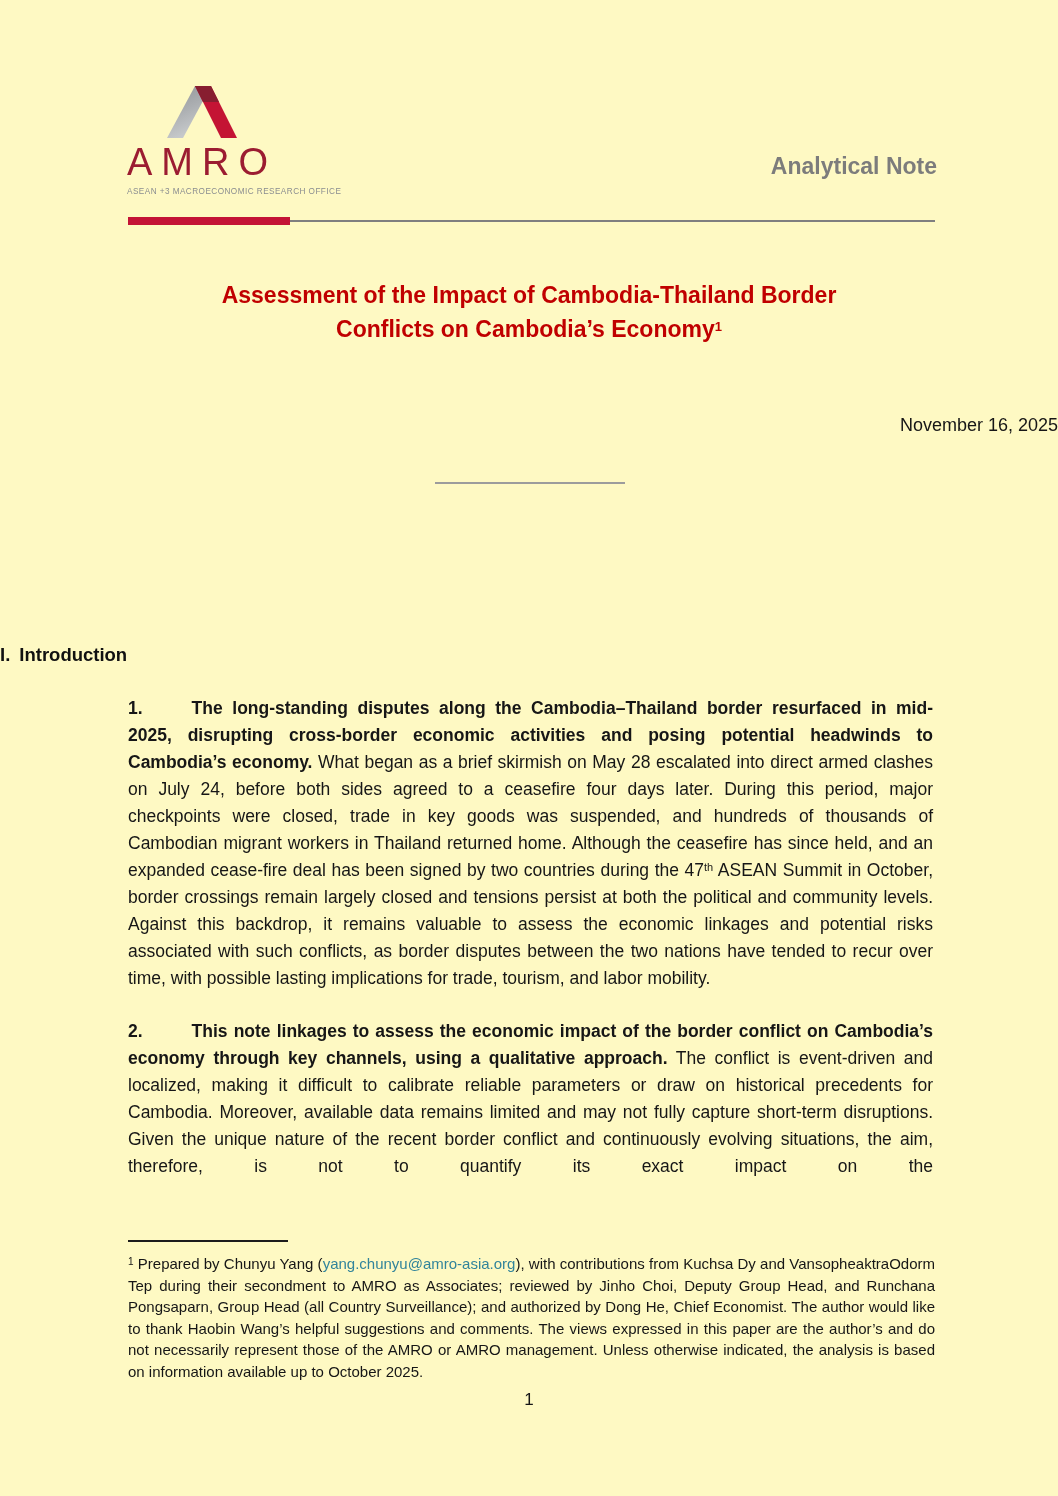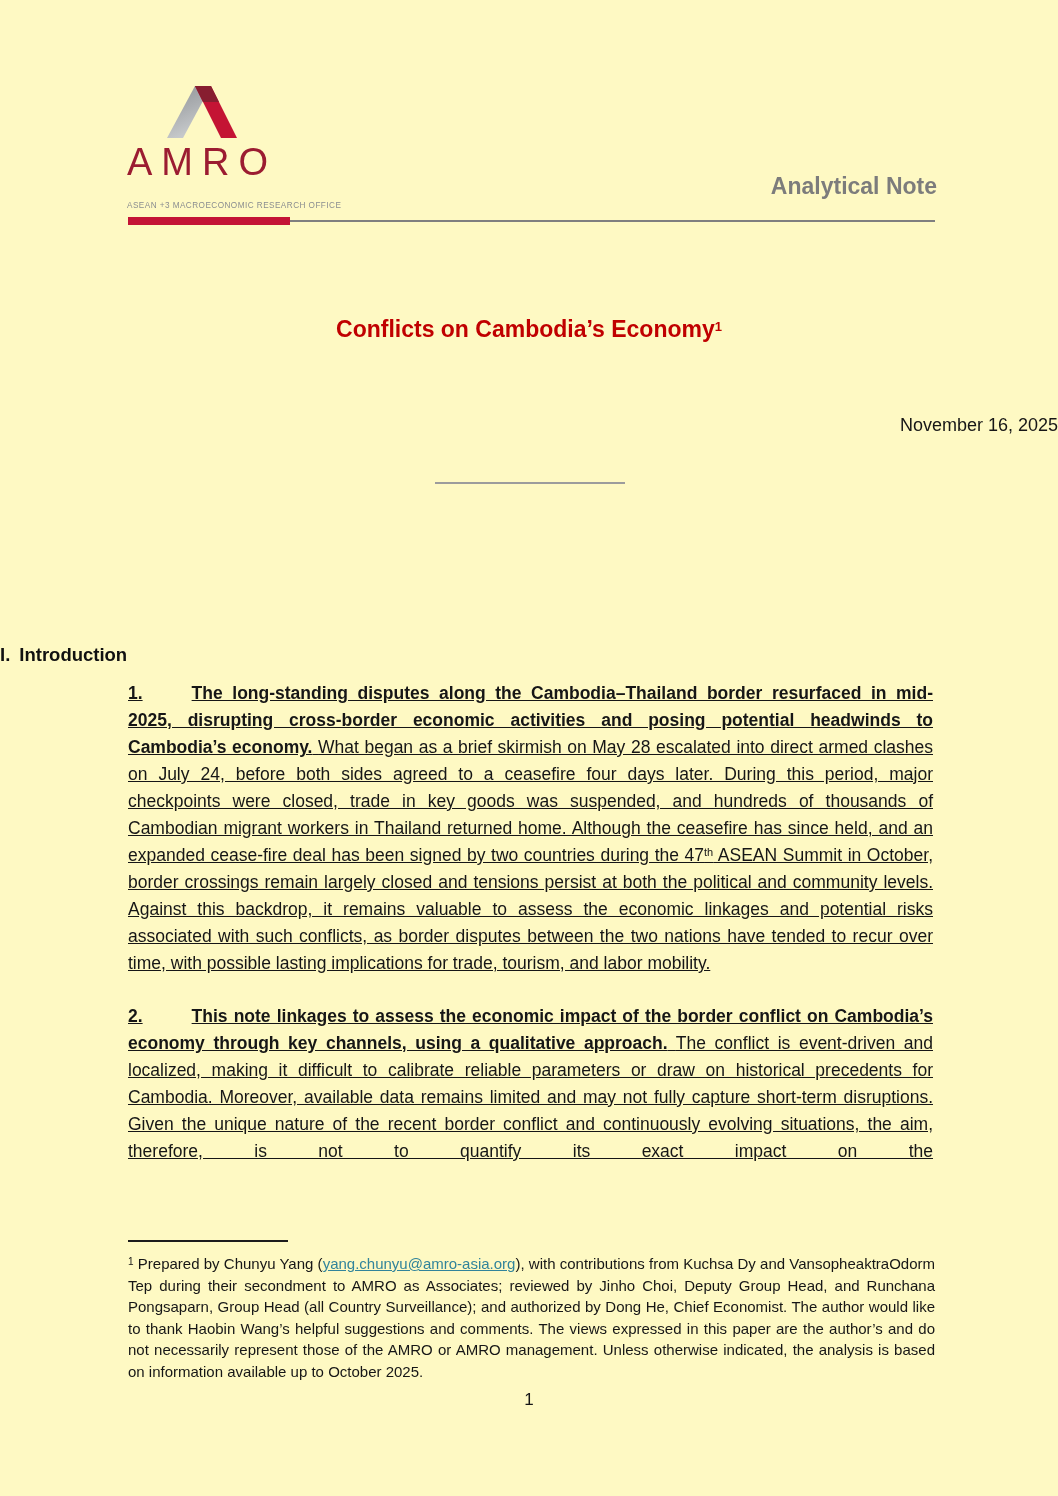--- a/index.html
+++ b/index.html
@@ -17,51 +17,51 @@
     position:relative;width:1058px;height:1496px;margin:0 auto;
     background:#fef9c3;overflow:hidden;
     font-family:"Liberation Sans","DejaVu Sans",sans-serif;
     color:var(--body_ink);
   }
   
   .logo{position:absolute;left:127px;top:86px;}
   .logo-mark{margin-left:40px;width:70px;height:52px;display:block;}
   .brand{font-size:38px;font-weight:500;letter-spacing:9px;line-height:1;
          color:var(--brand_text);margin-top:5px;}
-  .tagline{font-size:8.2px;letter-spacing:.45px;color:#8A8D90;margin-top:20px;white-space:nowrap;}
+  .tagline{font-size:8.2px;letter-spacing:.45px;color:#8A8D90;margin-top:6px;white-space:nowrap;}
   .doc-type{position:absolute;top:153px;right:121px;font-size:23px;font-weight:bold;
-            color:var(--gray_heading);margin-top:20px;}
+            color:var(--gray_heading);}
   .rule{position:absolute;top:217px;left:128px;width:807px;height:8px;}
   .rule-red{position:absolute;left:0;top:0;width:162px;height:8px;background:var(--rule_red);}
   .rule-line{position:absolute;left:162px;right:0;top:3px;height:2px;background:#7f7f7f;}
   
   .title{position:absolute;top:279px;left:0;width:100%;margin:0;text-align:center;
          font-size:23px;line-height:32px;font-weight:bold;color:var(--accent_red);}
   .title sup{font-size:13px;vertical-align:6px;}
   .date{position:absolute;top:415px;left:0;width:100%;text-align:right;font-size:18px;}
   .date-rule{position:absolute;top:482px;left:435px;width:190px;height:2px;background:#9c9c9c;}
   
   .intro{position:absolute;top:644px;left:0;width:100%;margin:0;text-align:left;
          font-size:18.5px;font-weight:bold;color:#111;}
   .hgap{display:inline-block;width:9px;}
-  .body-text{position:absolute;top:680px;left:128px;width:805px;
-             font-size:17.5px;line-height:27px;text-align:justify;text-decoration:underline;}
+  .body-text{position:absolute;top:695px;left:128px;width:805px;
+             font-size:17.5px;line-height:27px;text-align:justify;}
   .body-text p{margin:0;}
   .body-text p + p{margin-top:26px;}
   .pnum{font-weight:bold;}
   .ptab{display:inline-block;width:49px;}
   .blead{font-weight:bold;}
   .tsup{font-size:11px;vertical-align:5px;line-height:0;}
   .cont{text-align-last:justify;}
   
   .fn-rule{position:absolute;top:1240px;left:128px;width:160px;height:2px;background:#1c1c1c;}
   .footnote{position:absolute;top:1253px;left:128px;width:807px;
             font-size:15px;line-height:21.5px;text-align:justify;}
   .footnote sup{font-size:10px;vertical-align:4px;line-height:0;}
-  .email{color:var(--link_teal);text-decoration:underline;cursor:pointer;}
+  .email{color:var(--link_teal);cursor:pointer;}
   .page-number{position:absolute;top:1390px;left:0;width:100%;text-align:center;font-size:17px;}
 </style>
 </head>
 <body>
 
 <div class="page">
 
   <div class="logo">
     <svg class="logo-mark" viewBox="0 0 70 52" aria-hidden="true">
       <defs>
@@ -79,21 +79,21 @@
     <div class="tagline">ASEAN +3 MACROECONOMIC RESEARCH OFFICE</div>
   </div>
 
   <div class="doc-type">Analytical Note</div>
 
   <div class="rule">
     <div class="rule-red"></div>
     <div class="rule-line"></div>
   </div>
 
-  <h1 class="title"><br><span>Conflicts on Cambodia’s Economy</span><sup>1</sup></h1>
+  <h1 class="title"><span>Assessment of the Impact of Cambodia-Thailand Border</span><br><span>Conflicts on Cambodia’s Economy</span><sup>1</sup></h1>
 
   <div class="date">November 16, 2025</div>
   <div class="date-rule"></div>
 
   <h2 class="intro"><span>I.</span><span class="hgap"></span><span>Introduction</span></h2>
 
   <div class="body-text">
     <p><span class="pnum">1.</span><span class="ptab"></span><span class="blead">The long-standing disputes along the Cambodia–Thailand border resurfaced in mid-2025, disrupting cross-border economic activities and posing potential headwinds to Cambodia’s economy.</span>
       <span>What began as a brief skirmish on May 28 escalated into direct armed clashes on July 24, before both sides agreed to a ceasefire four days later. During this period, major checkpoints were closed, trade in key goods was suspended, and hundreds of thousands of Cambodian migrant workers in Thailand returned home. Although the ceasefire has since held, and an expanded cease-fire deal has been signed by two countries during the 47</span><sup class="tsup">th</sup><span> ASEAN Summit in October, border crossings remain largely closed and tensions persist at both the political and community levels. Against this backdrop, it remains valuable to assess the economic linkages and potential risks associated with such conflicts, as border disputes between the two nations have tended to recur over time, with possible lasting implications for trade, tourism, and labor mobility.</span></p>
     <p class="cont"><span class="pnum">2.</span><span class="ptab"></span><span class="blead">This note linkages to assess the economic impact of the border conflict on Cambodia’s economy through key channels, using a qualitative approach.</span>

